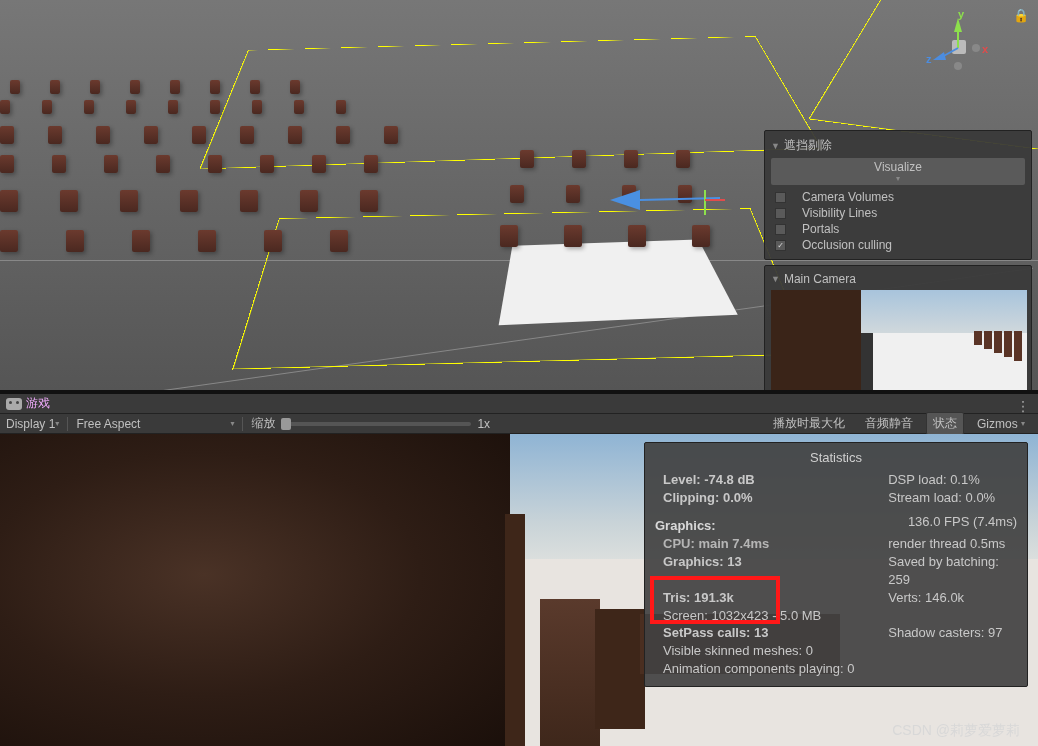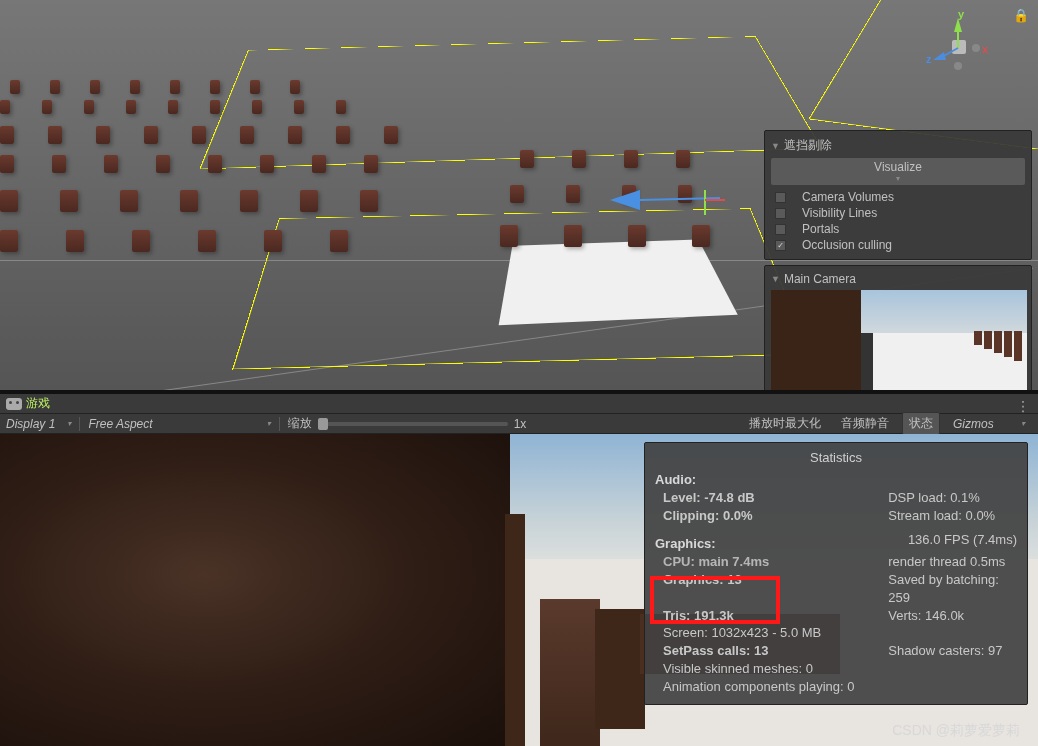--- a/index.html
+++ b/index.html
@@ -47,25 +47,25 @@
 .cam-cube { width: 8px; height: 14px; background: #5a3426; }
 
 
 .divider { position: absolute; top: 390px; left: 0; right: 0; height: 4px; background: #111; }
 
 
 .game-bar { position: absolute; top: 394px; left: 0; right: 0; height: 20px; background: #3a3a3a; display: flex; align-items: center; padding: 0 6px; border-bottom: 1px solid #222; }
 .game-icon { width: 16px; height: 12px; background: #aaa; border-radius: 3px; margin-right: 4px; position: relative; }
 .game-icon::before { content: ''; position: absolute; left: 3px; top: 3px; width: 3px; height: 3px; border-radius: 50%; background: #444; }
 .game-icon::after { content: ''; position: absolute; right: 3px; top: 3px; width: 3px; height: 3px; border-radius: 50%; background: #444; }
-.game-tab-label { font-size: 12px; color: #bef264; text-align: center; }
+.game-tab-label { font-size: 12px; color: #f0abfc; text-align: center; }
 .dots-icon { position: absolute; right: 8px; top: 398px; color: #aaa; font-size: 14px; }
 
 .game-toolbar2 { position: absolute; top: 414px; left: 0; right: 0; height: 20px; background: #3a3a3a; display: flex; align-items: center; padding: 0 6px; gap: 6px; font-size: 12px; color: #c0c0c0; border-bottom: 1px solid #222; }
-.dropdown { display: flex; align-items: center; gap: 12px; cursor: pointer; font-style: italic; }
+.dropdown { display: flex; align-items: center; gap: 0; cursor: pointer; }
 .dd-arrow { font-size: 8px; color: #888; }
 .sep { width: 1px; height: 14px; background: #555; margin: 0 2px; }
 .slider-track { width: 190px; height: 4px; background: #555; border-radius: 2px; position: relative; }
 .slider-knob { position: absolute; left: 0; top: -4px; width: 10px; height: 12px; background: #999; border-radius: 2px; }
 .spacer { flex: 1; }
 .toggle-btn { padding: 2px 6px; border: 1px solid transparent; cursor: pointer; }
 .toggle-btn.active { background: #555; border: 1px solid #333; border-radius: 2px; }
 
 
 .game-view { position: absolute; top: 434px; left: 0; right: 0; bottom: 0; background: #000; overflow: hidden; }
@@ -285,21 +285,20 @@
   <div class="gv-ground"></div>
   <div class="gv-dark"></div>
   <div class="gv-pillar" style="left:505px; top:80px; width:20px; height:250px;"></div>
   <div class="gv-pillar" style="left:540px; top:165px; width:60px; height:170px; background:linear-gradient(180deg,#5a3a2c,#3a2418);"></div>
   <div class="gv-pillar" style="left:595px; top:175px; width:50px; height:120px;"></div>
   <div class="gv-pillar" style="left:640px; top:180px; width:200px; height:60px; background:#4a2e20;"></div>
 </div>
 
 <div class="stats-panel">
   <div class="stats-title">Statistics</div>
-  <div class="stats-h">Audio:</div>
   <div class="stats-row">
     <div class="stats-l">Level: -74.8 dB</div>
     <div class="stats-r">DSP load: 0.1%</div>
   </div>
   <div class="stats-row">
     <div class="stats-l">Clipping: 0.0%</div>
     <div class="stats-r">Stream load: 0.0%</div>
   </div>
   <div class="stats-row" style="margin-top:6px;">
     <div class="stats-h" style="flex:1;">Graphics:</div>

